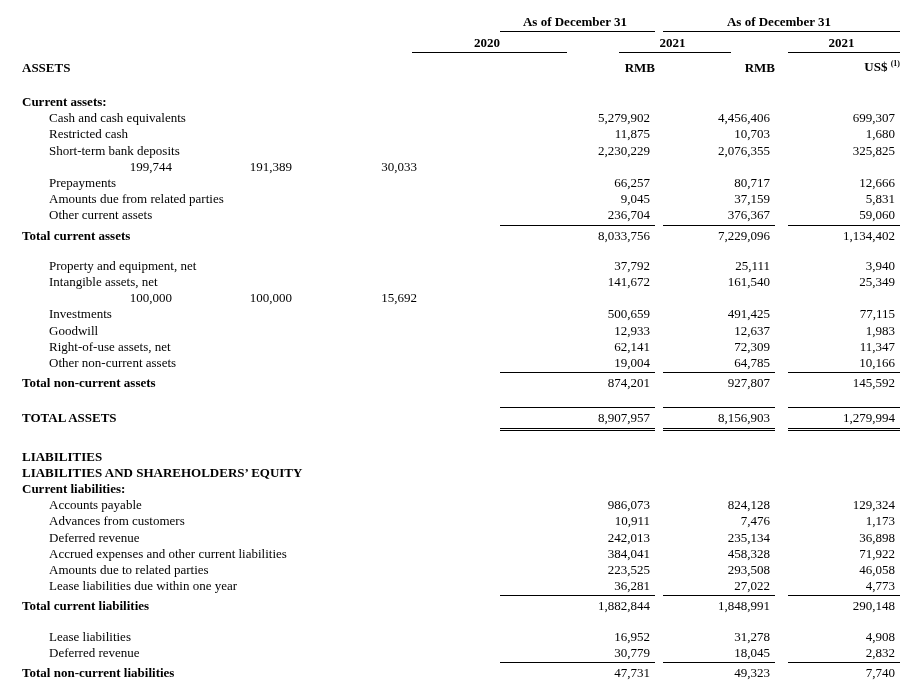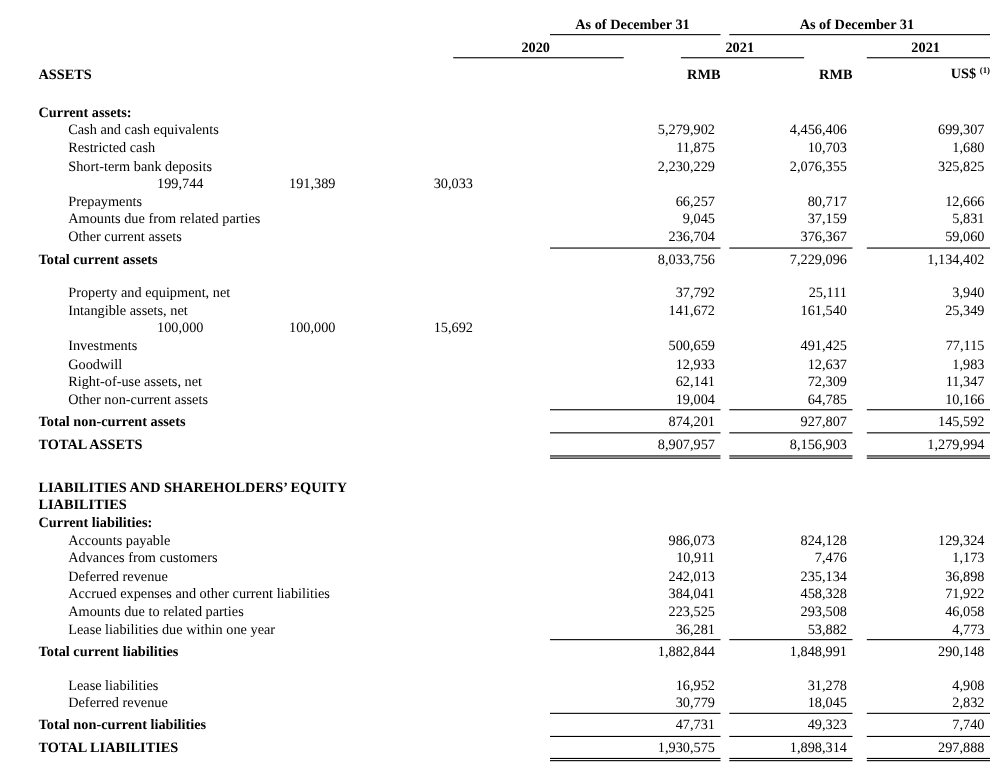--- a/index.html
+++ b/index.html
@@ -10,21 +10,21 @@
     height: 697px;
     overflow: hidden;
     font-family: "Liberation Serif", serif;
     color: #000000;
     font-size: 13px;
   }
   .page {
     box-sizing: border-box;
     width: 911px;
     height: 490px;
-    padding: 14px 11px 0 35px;
+    padding: 14px 11px 0 22px;
   }
   .row {
     display: flex;
     align-items: baseline;
     line-height: 16.2px;
   }
   .cell { box-sizing: border-box; }
   .cell.label {
     flex: 1 1 auto;
     padding-right: 6px;
@@ -63,21 +63,21 @@
 
   
   .row.section .label { font-weight: 700; }
   .row.item .label { padding-left: 27px; font-weight: 400; }
   .row.total .label, .row.grandtotal .label { font-weight: 700; }
   .row.total { margin-top: 1px; align-items: flex-end; }
   .row.total .num {
     border-top: 1px solid #000;
     padding-top: 2px;
   }
-  .row.grandtotal { margin-top: 2px; }
+  .row.grandtotal { margin-top: 16px; }
   .row.grandtotal .num {
     border-top: 1px solid #000;
     border-bottom: 3px double #000;
     padding-top: 2px;
     padding-bottom: 1px;
   }
   .spacer { height: 14px; }
   .spacer.large { height: 18px; }
 </style>
 </head>
@@ -206,24 +206,24 @@
           <div class="cell num c3">145,592</div>
         </div>
         <div class="row grandtotal">
           <div class="cell label">TOTAL ASSETS</div>
           <div class="cell num c1">8,907,957</div>
           <div class="cell num c2">8,156,903</div>
           <div class="cell num c3">1,279,994</div>
         </div>
         <div class="spacer large"></div>
         <div class="row section">
+          <div class="cell label">LIABILITIES</div>
+        </div>
+        <div class="row section">
           <div class="cell label">LIABILITIES AND SHAREHOLDERS’ EQUITY</div>
-        </div>
-        <div class="row section">
-          <div class="cell label">LIABILITIES</div>
         </div>
         <div class="row section">
           <div class="cell label">Current liabilities:</div>
         </div>
         <div class="row item">
           <div class="cell label">Accounts payable</div>
           <div class="cell num c1">986,073</div>
           <div class="cell num c2">824,128</div>
           <div class="cell num c3">129,324</div>
         </div>
@@ -247,21 +247,21 @@
         </div>
         <div class="row item">
           <div class="cell label">Amounts due to related parties</div>
           <div class="cell num c1">223,525</div>
           <div class="cell num c2">293,508</div>
           <div class="cell num c3">46,058</div>
         </div>
         <div class="row item">
           <div class="cell label">Lease liabilities due within one year</div>
           <div class="cell num c1">36,281</div>
-          <div class="cell num c2">53,882</div>
+          <div class="cell num c2">27,022</div>
           <div class="cell num c3">4,773</div>
         </div>
         <div class="row total">
           <div class="cell label">Total current liabilities</div>
           <div class="cell num c1">1,882,844</div>
           <div class="cell num c2">1,848,991</div>
           <div class="cell num c3">290,148</div>
         </div>
         <div class="spacer"></div>
         <div class="row item">

